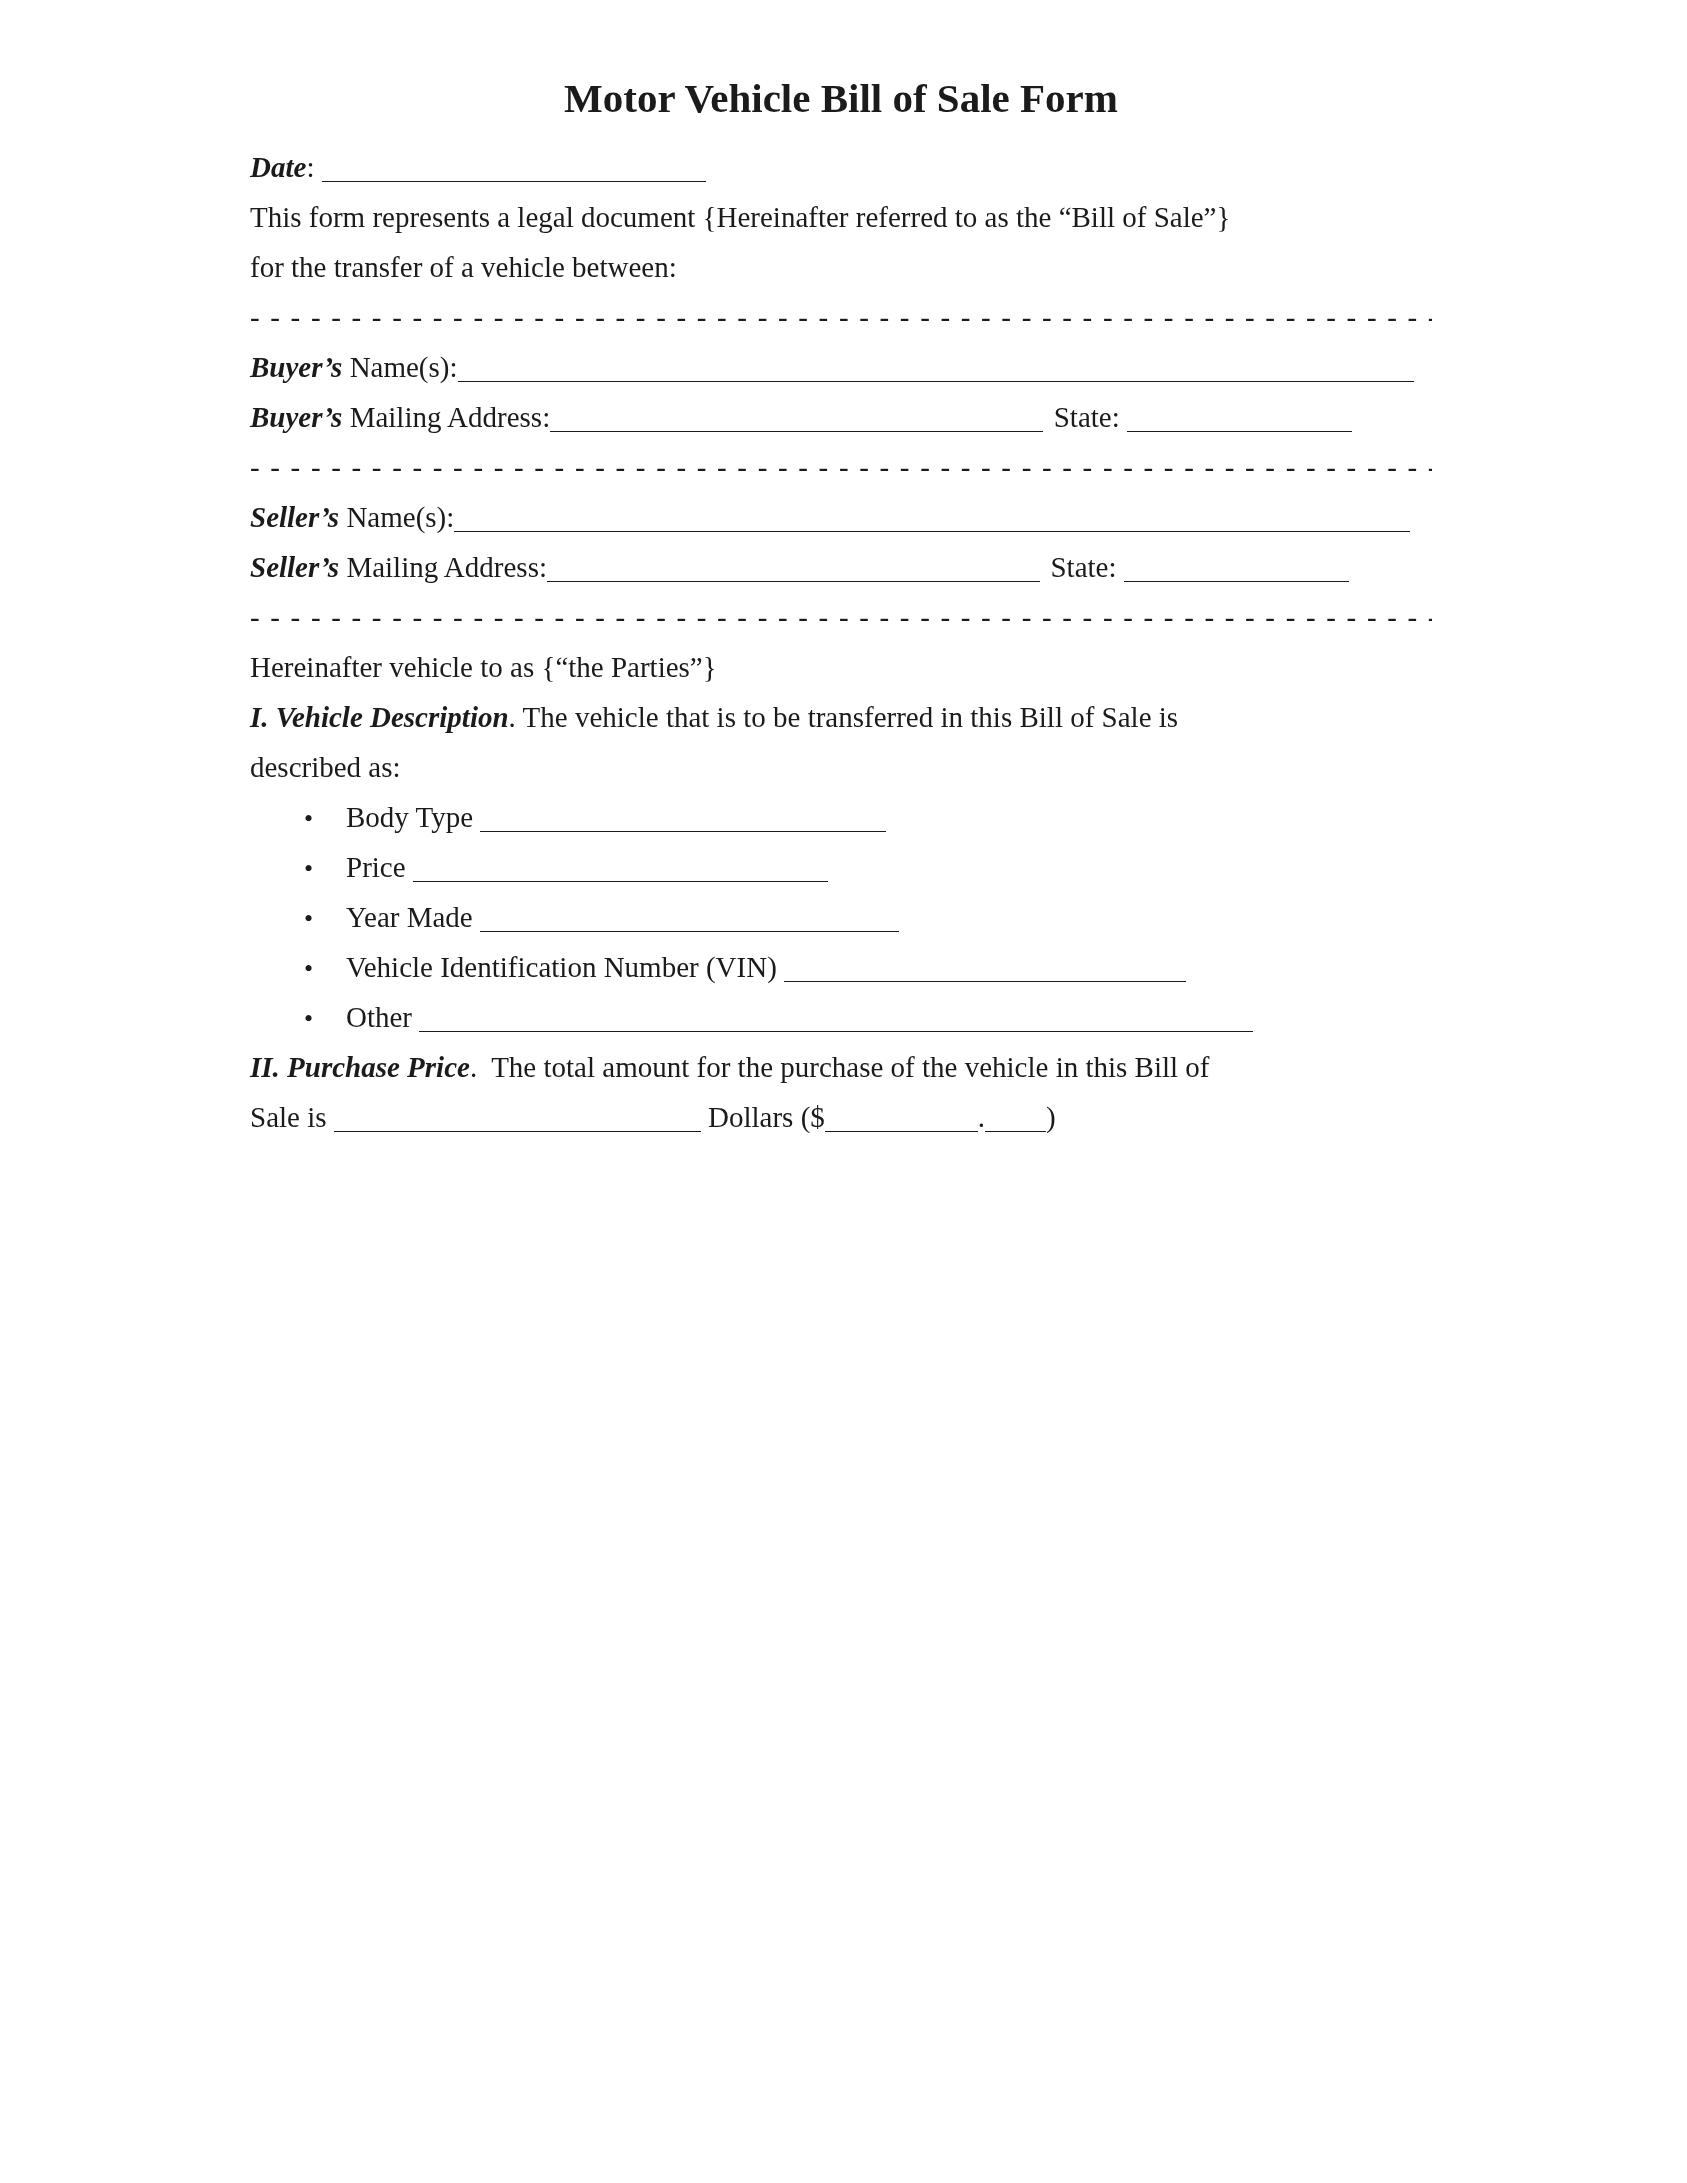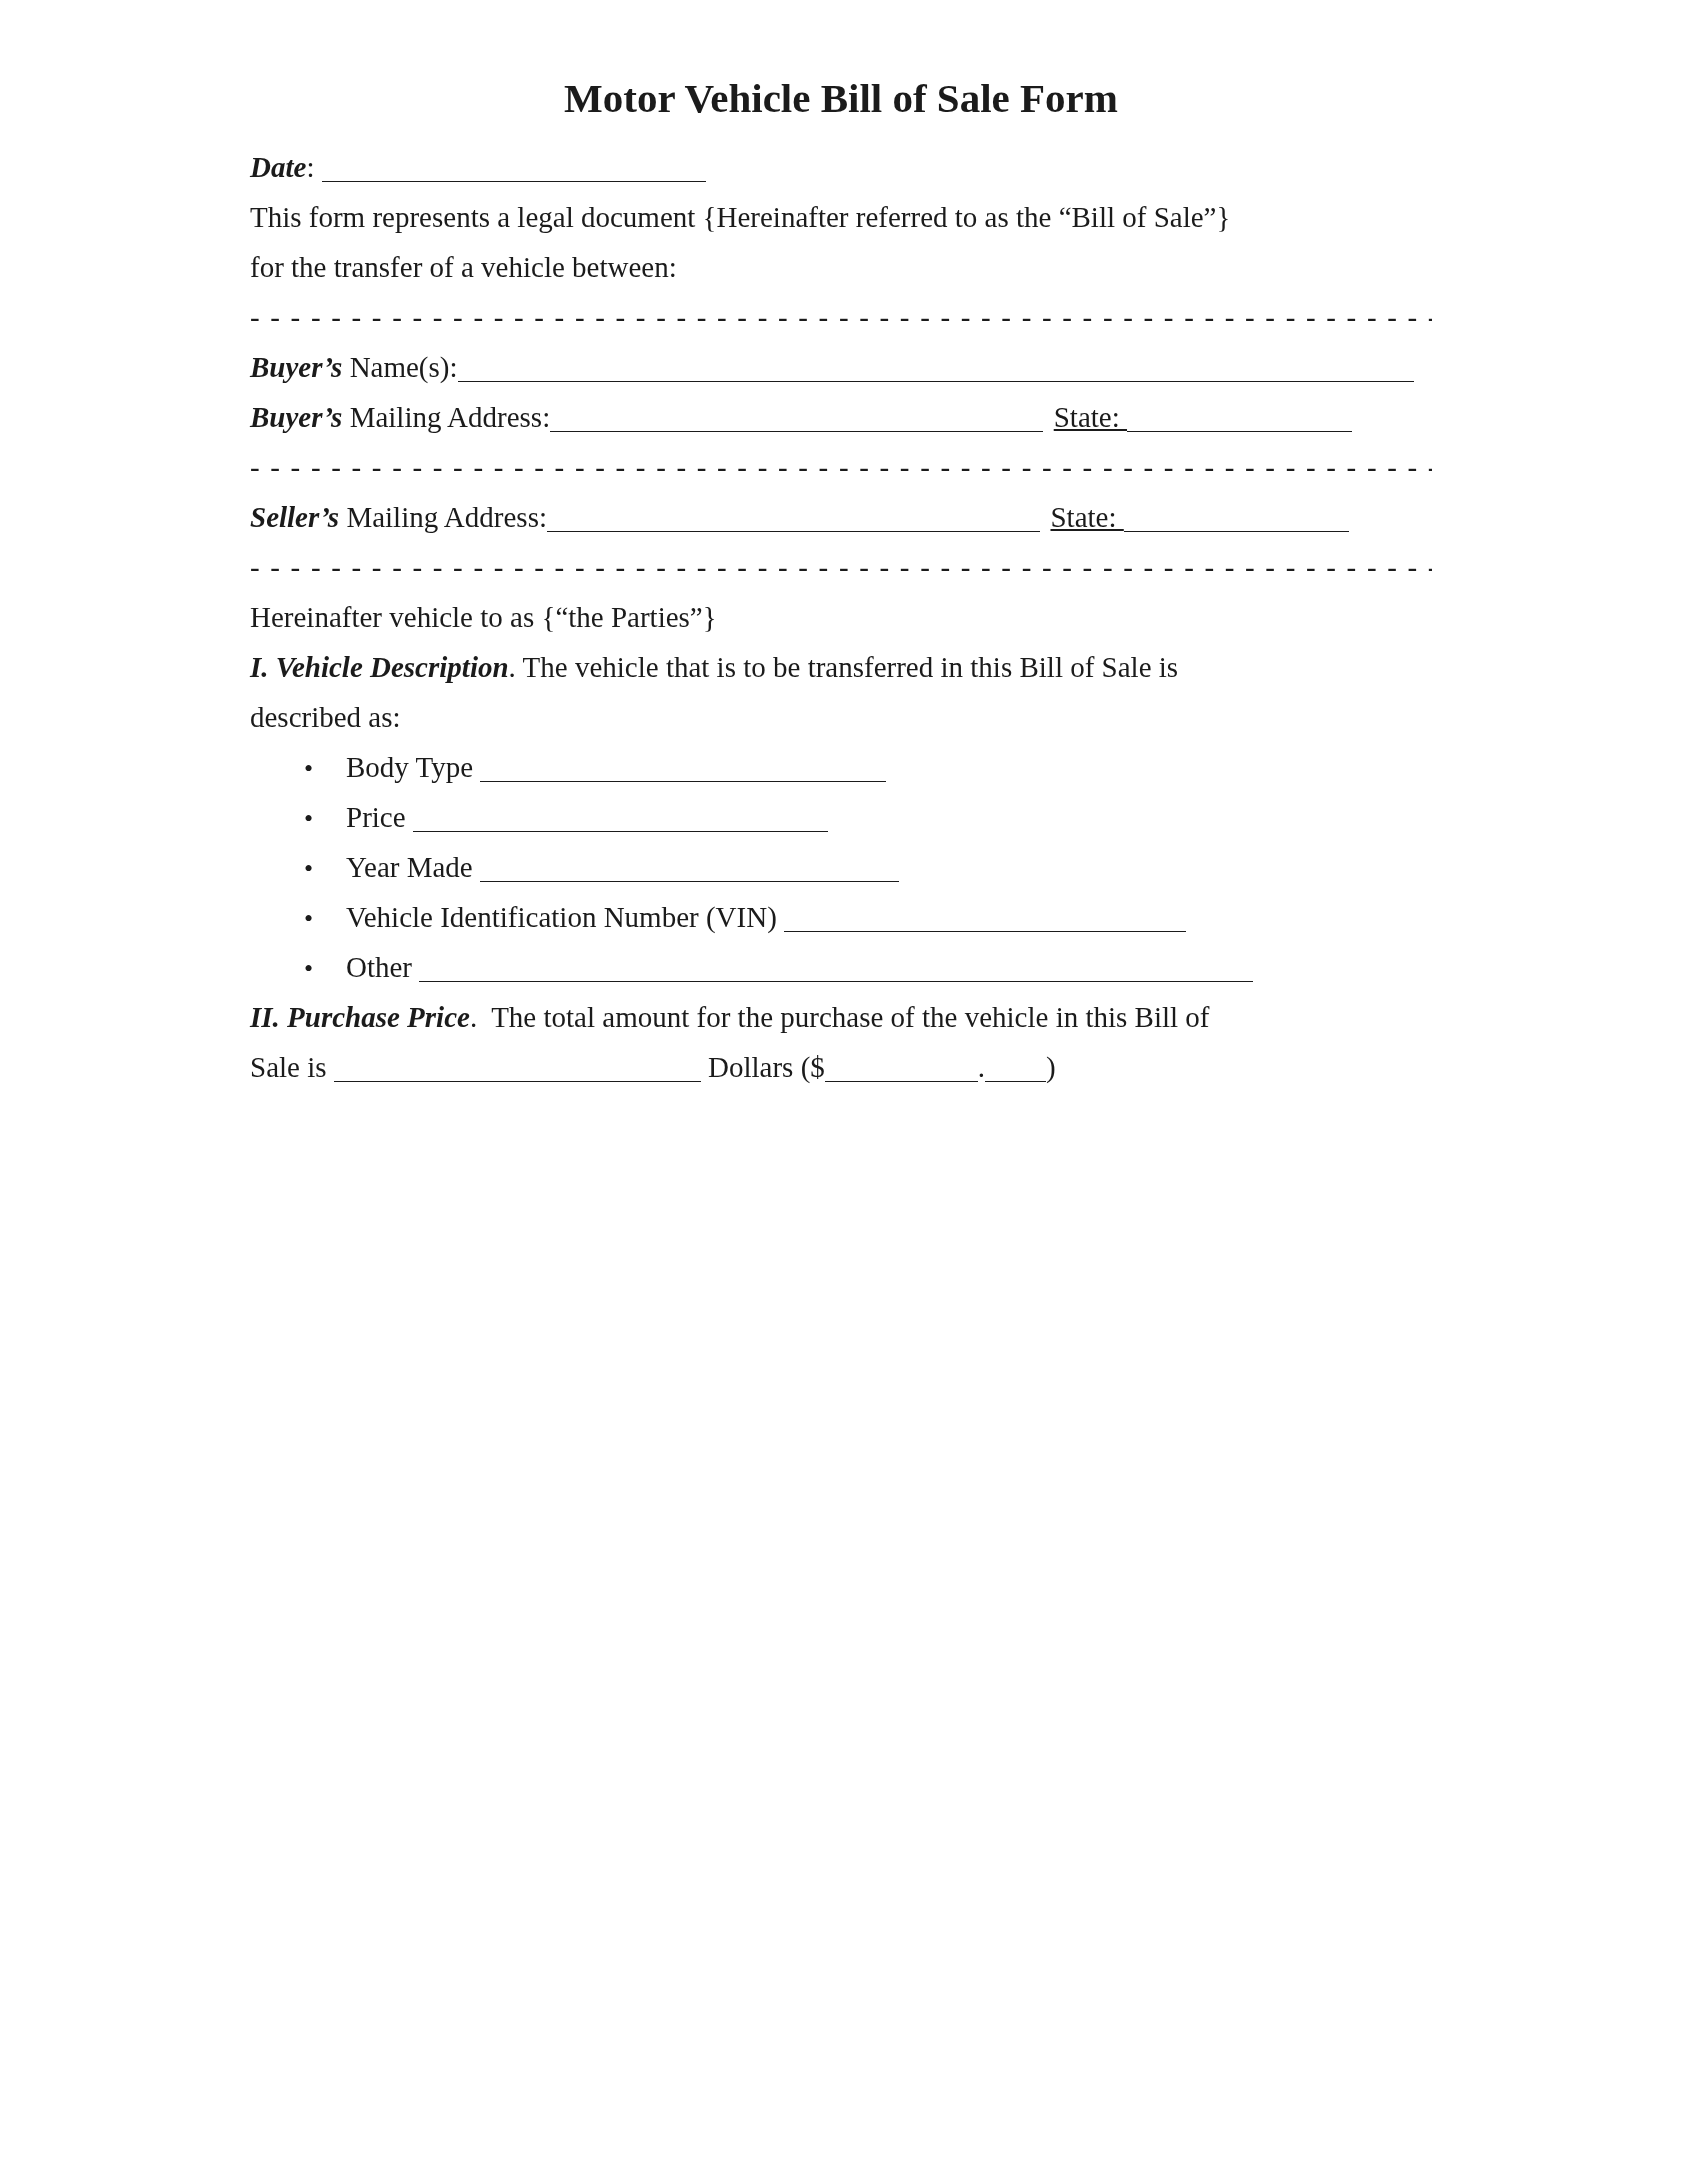--- a/index.html
+++ b/index.html
@@ -44,21 +44,21 @@
     word-spacing: 2.6px;
     letter-spacing: 0.4px;
     color: #1b1b1b;
   }
   .bullet-row { padding-left: 54px; }
   .bullet {
     display: inline-block;
     width: 42px;
     font-size: 26px;
   }
-  .state-label { margin-left: 10.5px; text-decoration: underline; }
+  .state-label { margin-left: 10.5px; }
 </style>
 </head>
 <body>
 
 <div class="doc">
 
   <h1 class="title">Motor Vehicle Bill of Sale Form</h1>
 
   <div class="line">
     <span class="b">Date</span><span class="keep">: </span><span class="blank" style="width:384px"></span>
@@ -72,20 +72,23 @@
   <div class="line">
     <span class="b">Buyer’s</span><span> Name(s):</span><span class="blank" style="width:956px"></span>
   </div>
 
   <div class="line">
     <span class="b">Buyer’s</span><span> Mailing Address:</span><span class="blank" style="width:493px"></span><span class="state-label">State: </span><span class="blank" style="width:225px"></span>
   </div>
 
   <div class="line divider">- - - - - - - - - - - - - - - - - - - - - - - - - - - - - - - - - - - - - - - - - - - - - - - - - - - - - - - - - - - - - - - -</div>
 
+  <div class="line">
+    <span class="b">Seller’s</span><span> Name(s):</span><span class="blank" style="width:956px"></span>
+  </div>
 
   <div class="line">
     <span class="b">Seller’s</span><span> Mailing Address:</span><span class="blank" style="width:493px"></span><span class="state-label">State: </span><span class="blank" style="width:225px"></span>
   </div>
 
   <div class="line divider">- - - - - - - - - - - - - - - - - - - - - - - - - - - - - - - - - - - - - - - - - - - - - - - - - - - - - - - - - - - - - - - -</div>
 
   <div class="line">Hereinafter vehicle to as {“the Parties”}</div>
 
   <div class="line">

